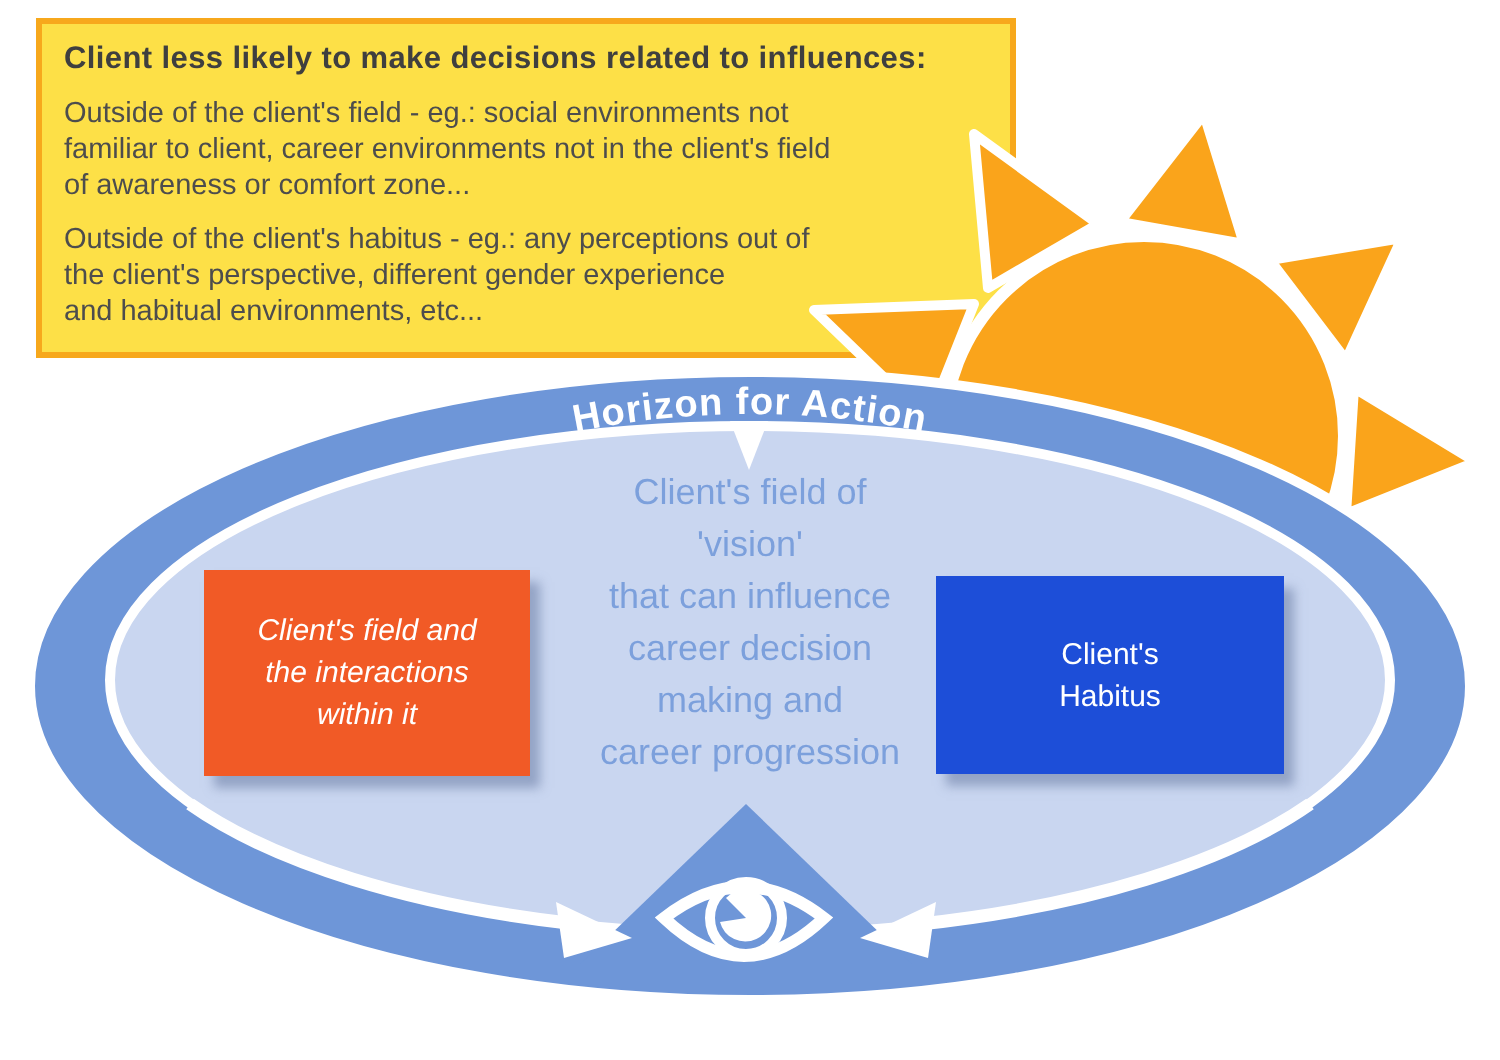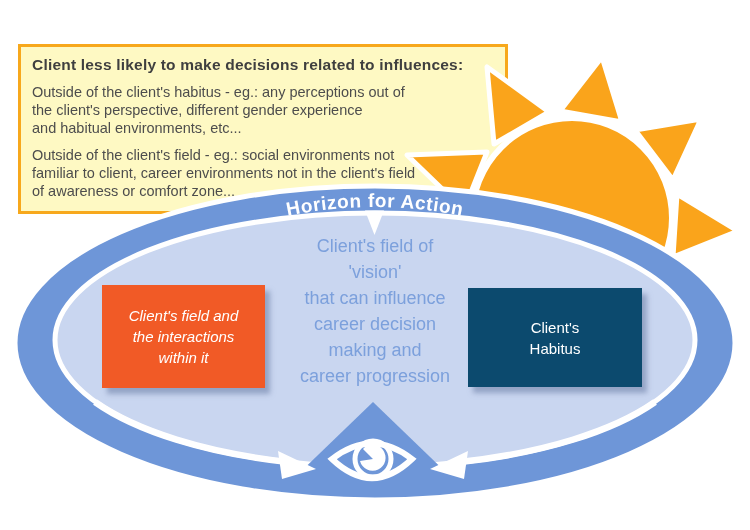--- a/index.html
+++ b/index.html
@@ -1,51 +1,51 @@
 <!DOCTYPE html>
 <html><head>
 <meta charset="utf-8">
 <style>
   html,body{margin:0;padding:0;background:#ffffff;}
   .stage{position:relative;width:750px;height:530px;overflow:hidden;background:#fff;
          font-family:"Liberation Sans",sans-serif;}
   
-  .note-box{position:absolute;left:18px;top:44px;width:490px;height:170px;box-sizing:border-box;
-            background:#fef9c3;border:3px solid #F7A81C;z-index:1;padding:9px 4px 6px 11px;}
+  .note-box{position:absolute;left:18px;top:9px;width:490px;height:170px;box-sizing:border-box;
+            background:#fde047;border:3px solid #F7A81C;z-index:1;padding:9px 4px 6px 11px;}
   .note-title{font-size:15.5px;font-weight:bold;color:#3F3F3F;letter-spacing:.2px;}
   .note-para{font-size:14.5px;line-height:18px;color:#4D4D4D;margin-top:9px;white-space:pre-line;}
   
   .scene{position:absolute;left:0;top:0;width:750px;height:530px;z-index:2;}
   .horizon-text{font-family:"Liberation Sans",sans-serif;font-size:19px;font-weight:bold;
                 fill:#ffffff;letter-spacing:.6px;}
   
   .center-text{position:absolute;left:245px;top:233px;width:260px;z-index:3;text-align:center;
                font-size:18px;font-weight:normal;line-height:26px;color:#7CA0DC;white-space:pre-line;}
   .field-box{position:absolute;left:102px;top:285px;width:163px;height:103px;z-index:3;
              background:#F15A26;color:#ffffff;font-size:15px;line-height:21px;text-align:center;
              display:flex;align-items:center;justify-content:center;white-space:pre-line;
              box-shadow:5px 6px 5px rgba(103,122,162,.55);font-style:italic;}
   .habitus-box{position:absolute;left:468px;top:288px;width:174px;height:99px;z-index:3;
-             background:#0c4a6e;color:#ffffff;font-size:15px;line-height:21px;text-align:center;
+             background:#1d4ed8;color:#ffffff;font-size:15px;line-height:21px;text-align:center;
              display:flex;align-items:center;justify-content:center;white-space:pre-line;
              box-shadow:5px 6px 5px rgba(103,122,162,.55);}
 </style>
 </head>
 <body>
 
 <div class="stage">
 
   <div class="note-box">
     <div class="note-title">Client less likely to make decisions related to influences:</div>
+    <div class="note-para">Outside of the client's field - eg.: social environments not
+familiar to client, career environments not in the client's field
+of awareness or comfort zone...</div>
     <div class="note-para">Outside of the client's habitus - eg.: any perceptions out of
 the client's perspective, different gender experience
 and habitual environments, etc...</div>
-    <div class="note-para">Outside of the client's field - eg.: social environments not
-familiar to client, career environments not in the client's field
-of awareness or comfort zone...</div>
   </div>
 
   <svg class="scene" viewBox="0 0 750 530" xmlns="http://www.w3.org/2000/svg" xmlns:xlink="http://www.w3.org/1999/xlink">
 
     <g fill="#FAA41B" stroke="#ffffff" stroke-width="5" stroke-linejoin="round">
       <polygon points="487,67 494,144 549,112"></polygon>
       <polygon points="602,57 560,111 622,122"></polygon>
       <polygon points="701,119 635,130 673,180"></polygon>
       <polygon points="738,231 677,194 673,257"></polygon>
       <polygon points="407,155 487,152 464,210"></polygon>

